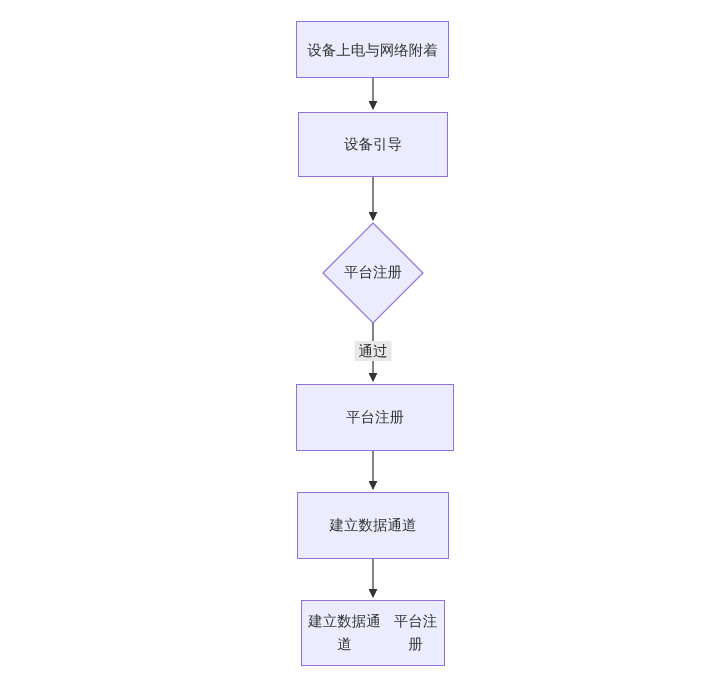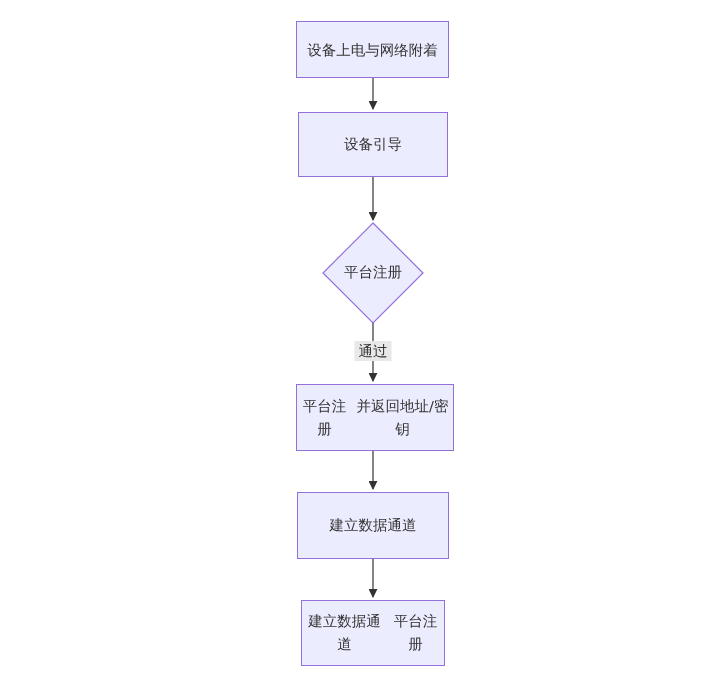--- a/index.html
+++ b/index.html
@@ -105,21 +105,20 @@
   <div class="node n2">
     <span>设备引导</span>
   </div>
 
   <div class="diamond-label">平台注册</div>
 
   <div class="edge-label">通过</div>
 
   <div class="node n4">
     <span>平台注册</span>
-    <span>并返回地址/密钥</span>
   </div>
 
   <div class="node n5">
     <span>建立数据通道</span>
   </div>
 
   <div class="node n6">
     <span>建立数据通道</span>
     <span>平台注册</span>
   </div>

